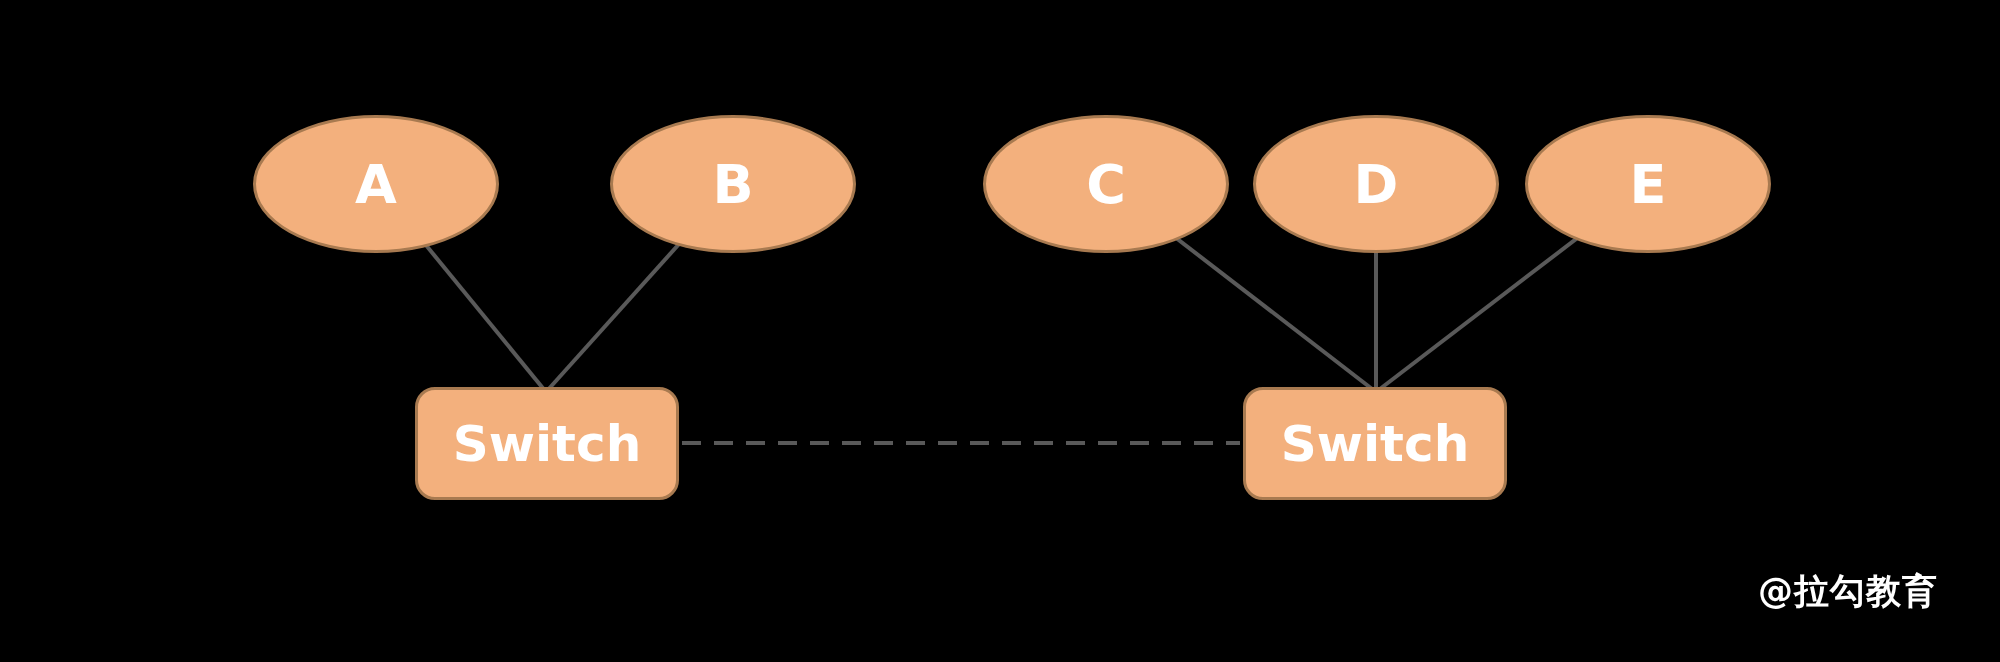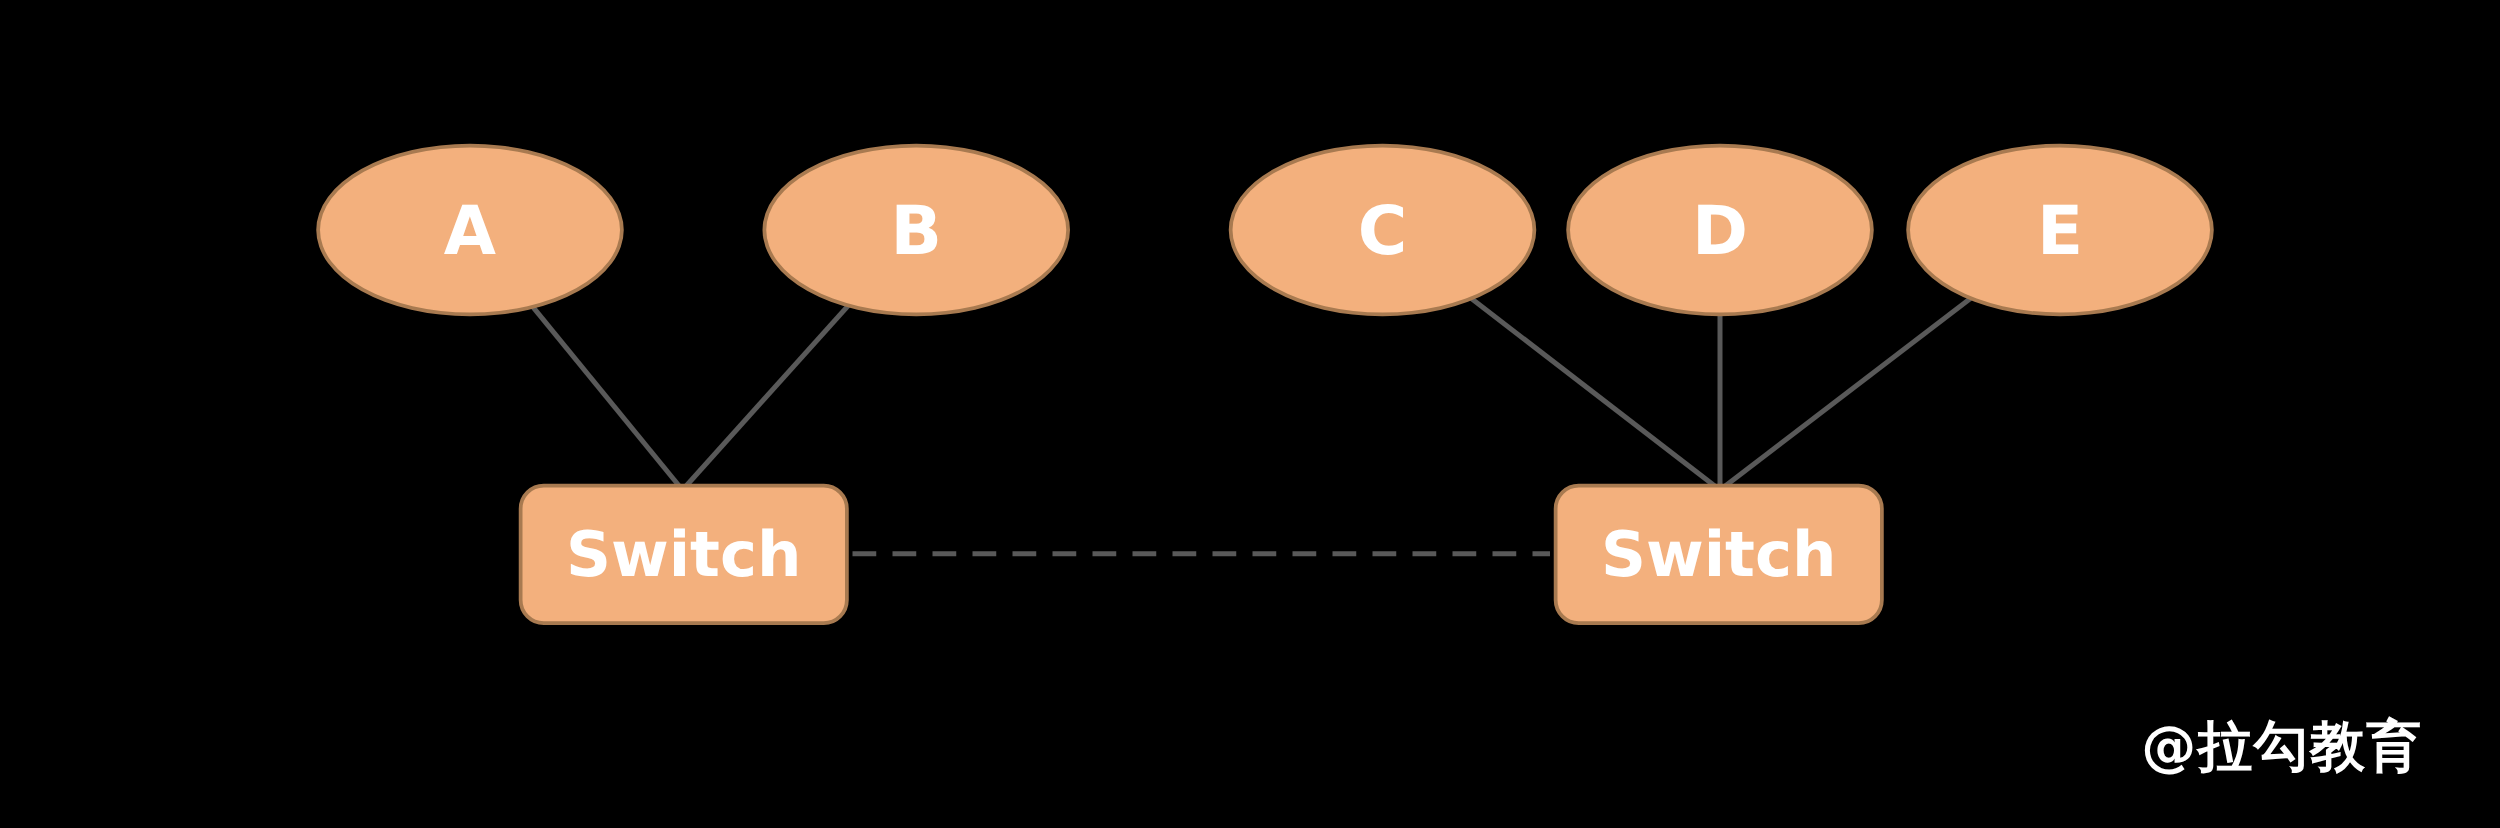--- a/index.html
+++ b/index.html
@@ -54,21 +54,21 @@
     height: 113px;
     border-radius: 20px;
     font-size: 50px;
     text-align: center;
   }
   .watermark {
     position: absolute;
     top: 568px;
     right: 62px;
     color: var(--text);
-    font-size: 44px;
+    font-size: 35px;
     font-weight: bold;
     letter-spacing: 1px;
   }
 </style>
 </head>
 <body>
 
 <div class="stage">
 
   <svg class="links" viewBox="0 0 2000 662" aria-hidden="true">

